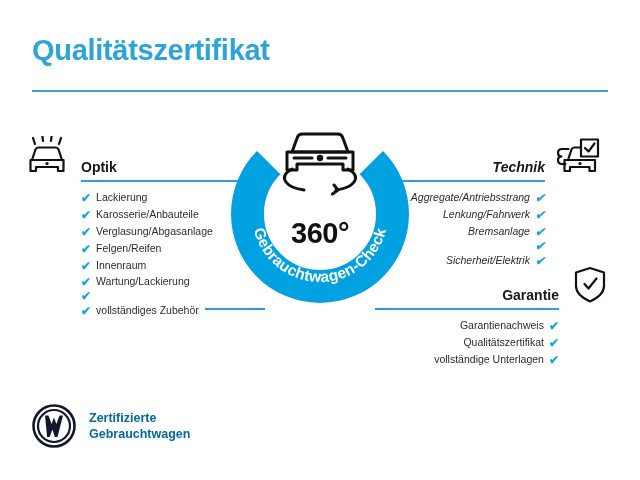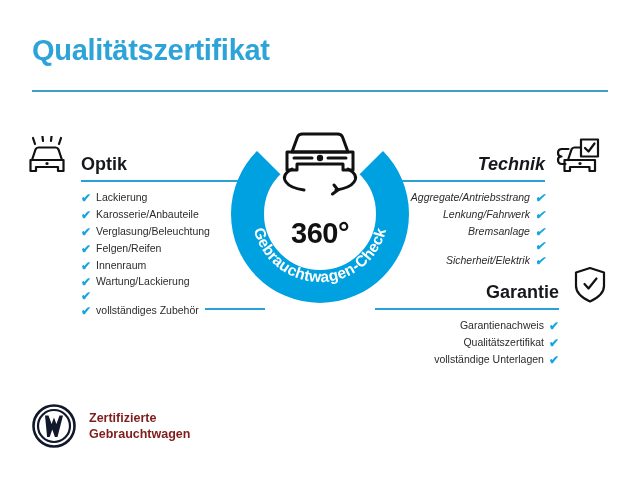--- a/index.html
+++ b/index.html
@@ -59,21 +59,21 @@
     top: 0;
     width: 52px;
     height: 42px;
   }
   .left .sec-icon  { left: 0; }
   .right .sec-icon { right: 0; }
 
   .sec-title {
     position: absolute;
     bottom: 5px;
-    font-size: 18px;
+    font-size: 14px;
     font-weight: bold;
     color: #16181c;
     white-space: nowrap;
   }
   .left .sec-title  { left: 57px; }
   .right .sec-title { right: 57px; }
 
   .sec-rule {
     position: absolute;
     height: 2px;
@@ -147,21 +147,21 @@
     left: 32px;
     top: 404px;
     display: flex;
     align-items: center;
   }
   .vw-mark { width: 44px; height: 44px; }
   .vw-text {
     margin-left: 13px;
     font-size: 12.5px;
     font-weight: bold;
-    color: #7f1d1d;
+    color: #0369a1;
     line-height: 16px;
   }
 </style>
 </head>
 <body>
 
 <div class="page">
 
   <div class="title">Qualitätszertifikat</div>
   <div class="title-rule"></div>
@@ -195,21 +195,21 @@
       <li>
           <span class="chk">✔</span>
           <span>Lackierung</span>
         </li>
       <li>
           <span class="chk">✔</span>
           <span>Karosserie/Anbauteile</span>
         </li>
       <li>
           <span class="chk">✔</span>
-          <span>Verglasung/Beleuchtung</span>
+          <span>Verglasung/Abgasanlage</span>
         </li>
       <li>
           <span class="chk">✔</span>
           <span>Felgen/Reifen</span>
         </li>
       <li>
           <span class="chk">✔</span>
           <span>Innenraum</span>
         </li>
     </ul>

